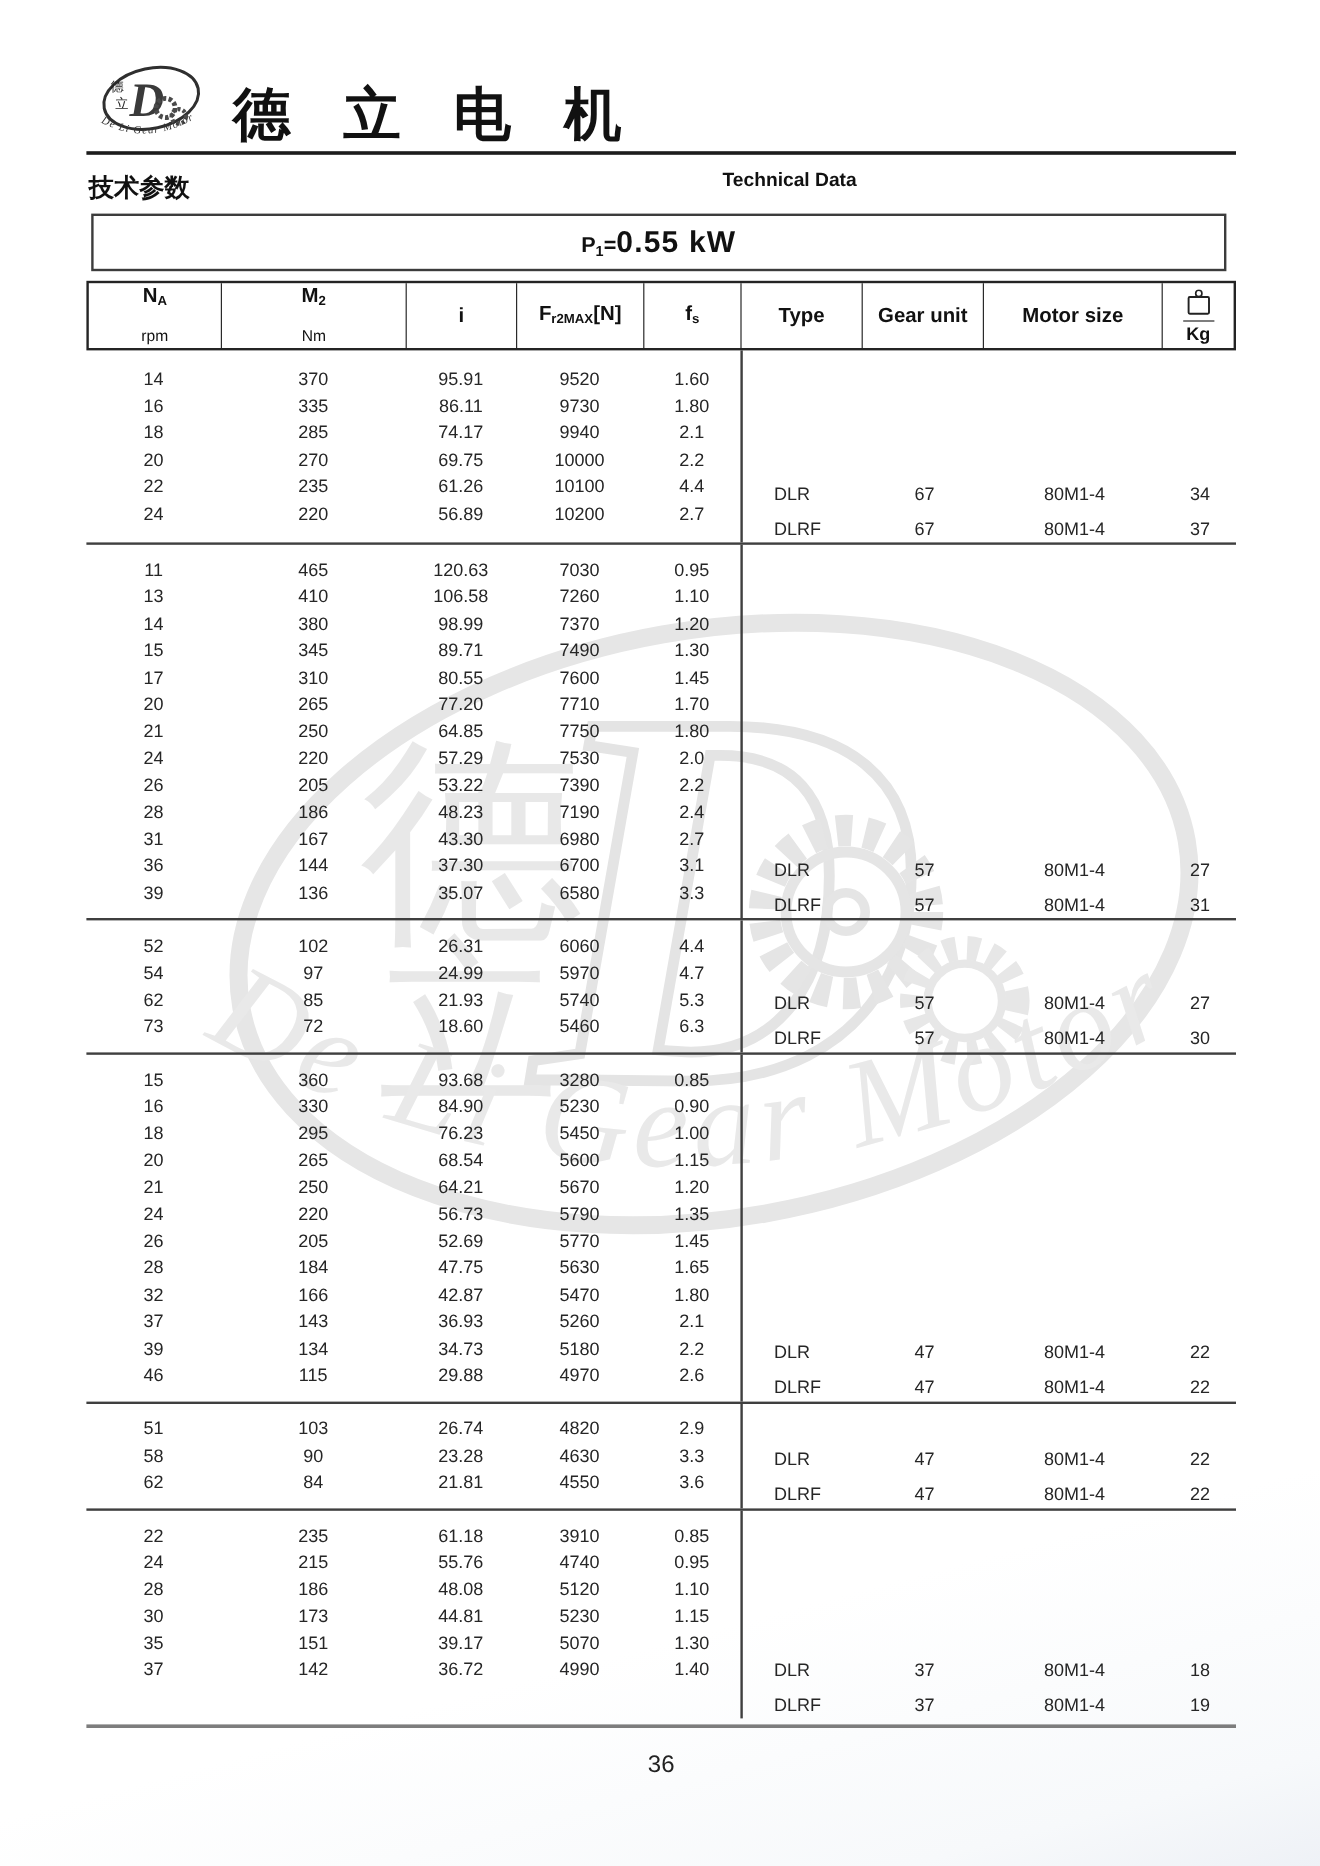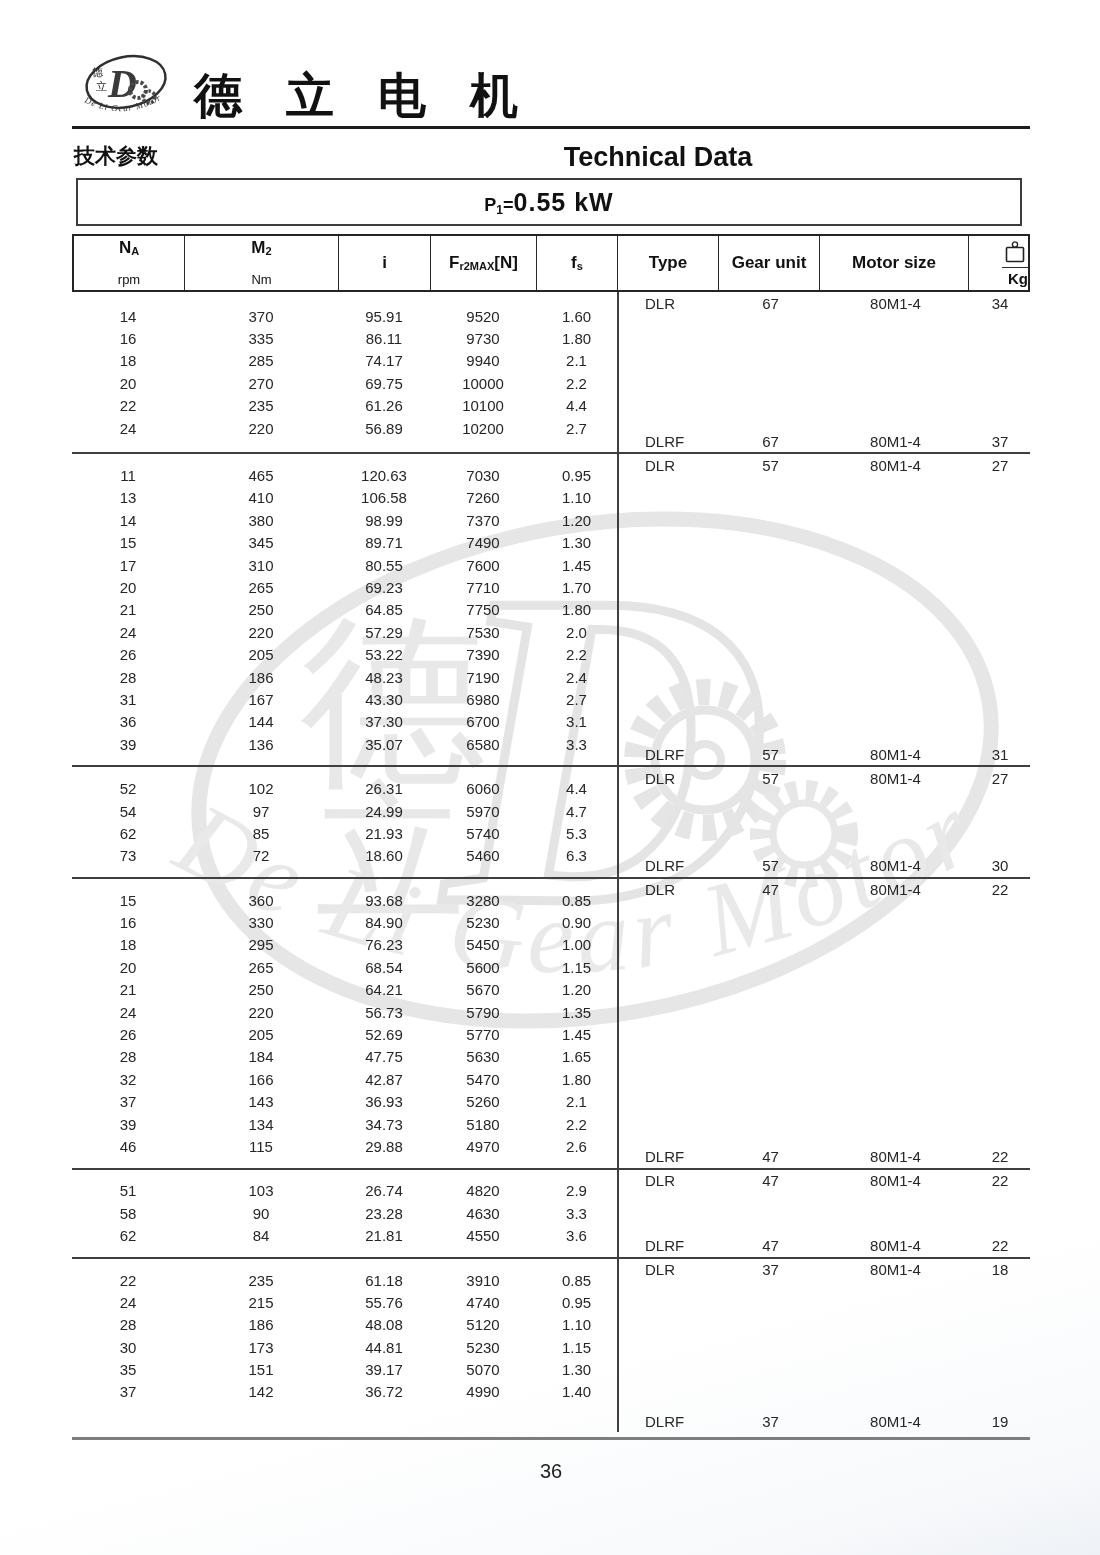--- a/index.html
+++ b/index.html
@@ -10,47 +10,47 @@
   }
   .layer{position:absolute;z-index:1;}
   
   .wm{position:absolute;left:0;top:0;z-index:0;pointer-events:none;}
   
   .logo-svg{left:72px;top:50px;}
   .brand{left:194px;top:64px;font-family:"Liberation Serif",serif;font-weight:bold;
          font-size:48px;letter-spacing:16px;color:#111;white-space:nowrap;}
   .top-rule{left:72px;top:126px;width:958px;height:3px;background:#1c1c1c;}
   .sec-cn{left:74px;top:142px;font-size:21px;font-weight:bold;color:#111;}
-  .sec-en{left:658px;top:142px;transform:translateX(-50%);font-size:27px;font-weight:bold;color:#111;white-space:nowrap;}
+  .sec-en{left:658px;top:142px;transform:translateX(-50%);font-size:16px;font-weight:bold;color:#111;white-space:nowrap;}
   
   .banner{left:76px;top:178px;width:946px;height:48px;border:2px solid #3c3c3c;
           display:flex;align-items:center;justify-content:center;box-sizing:border-box;background:transparent;}
   .bp{font-size:18px;font-weight:bold;color:#111;}
   .bsub{font-size:12px;font-weight:bold;color:#111;vertical-align:-3px;}
   .beq{font-size:18px;font-weight:bold;color:#111;}
   .bval{font-size:25px;font-weight:bold;color:#111;letter-spacing:1px;}
   
   .thead{left:72px;top:234px;width:958px;height:58px;box-sizing:border-box;
          border:2px solid #242424;display:grid;
          grid-template-columns:110px 154px 92px 106px 81px 101px 101px 149px 60px;}
   .hcell{border-left:1px solid #2a2a2a;display:flex;flex-direction:column;
          align-items:center;justify-content:center;line-height:1.1;color:#111;}
   .hcell:first-child{border-left:none;}
   .hmain{font-size:17px;font-weight:bold;}
   .sub{font-size:11px;font-weight:bold;vertical-align:-2px;}
   .hunit{font-size:13px;margin-top:16px;}
-  .kgcell{padding:0;align-items:flex-end;}
+  .kgcell{padding:0;align-items:center;}
   .kg-top{flex:1;display:flex;align-items:center;justify-content:center;border-bottom:1px solid #2a2a2a;}
   .kg-bottom{height:22px;display:flex;align-items:center;justify-content:center;font-size:15px;font-weight:bold;}
   
   .tbody{left:72px;top:292px;width:958px;}
   .block{display:flex;align-items:stretch;}
   .block-left{width:545px;box-sizing:border-box;padding:10px 0;}
   .block-right{flex:1;border-left:2px solid #3f3f3f;display:flex;flex-direction:column;
-               justify-content:space-between;gap:7px;}
+               justify-content:flex-end;gap:7px;}
   .b0 .block-left{padding:13px 0;}
   .b1 .block-left{padding:10px 0;}
   .b5 .block-left{padding:10px 0 29px;}
   .drow{display:grid;grid-template-columns:112px 154px 92px 106px 81px;height:22.4px;
         align-items:center;}
   .dcell{text-align:center;font-size:15px;color:#262626;}
   .trow{display:grid;grid-template-columns:101px 101px 149px 60px;height:22px;align-items:center;}
   .tcell{text-align:center;font-size:15px;color:#262626;}
   .tcell.ttype{text-align:left;padding-left:26px;}
   .sep{height:2px;background:#3f3f3f;}
@@ -240,21 +240,21 @@
           <div class="drow">
             <span class="dcell">17</span>
             <span class="dcell">310</span>
             <span class="dcell">80.55</span>
             <span class="dcell">7600</span>
             <span class="dcell">1.45</span>
           </div>
           <div class="drow">
             <span class="dcell">20</span>
             <span class="dcell">265</span>
-            <span class="dcell">69.23</span>
+            <span class="dcell">77.20</span>
             <span class="dcell">7710</span>
             <span class="dcell">1.70</span>
           </div>
           <div class="drow">
             <span class="dcell">21</span>
             <span class="dcell">250</span>
             <span class="dcell">64.85</span>
             <span class="dcell">7750</span>
             <span class="dcell">1.80</span>
           </div>

